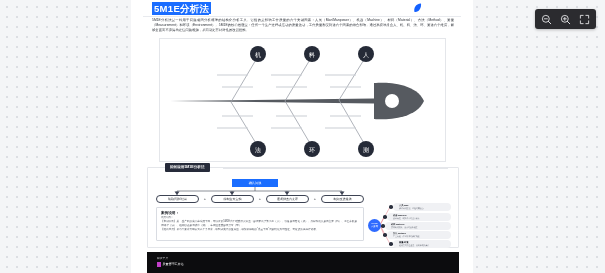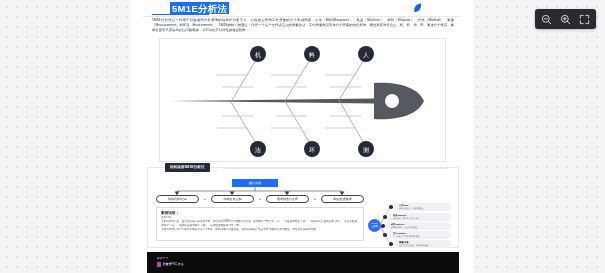--- a/index.html
+++ b/index.html
@@ -30,21 +30,20 @@
     position: absolute;
     left: 21px; top: 2px;
     font-size: 9.5px;
     font-weight: bold;
     color: #ffffff;
     background: #1a6dff;
     letter-spacing: .3px;
     padding: 1px 2px 0 2px;
     line-height: 11px;
     white-space: nowrap;
-    margin-left: 18px;
   }
   #title-underline {
     position: absolute;
     left: 21px; top: 13.5px;
     width: 57px; height: 1px;
     background: #1a6dff;
   }
 
   
   #brand-leaf {

